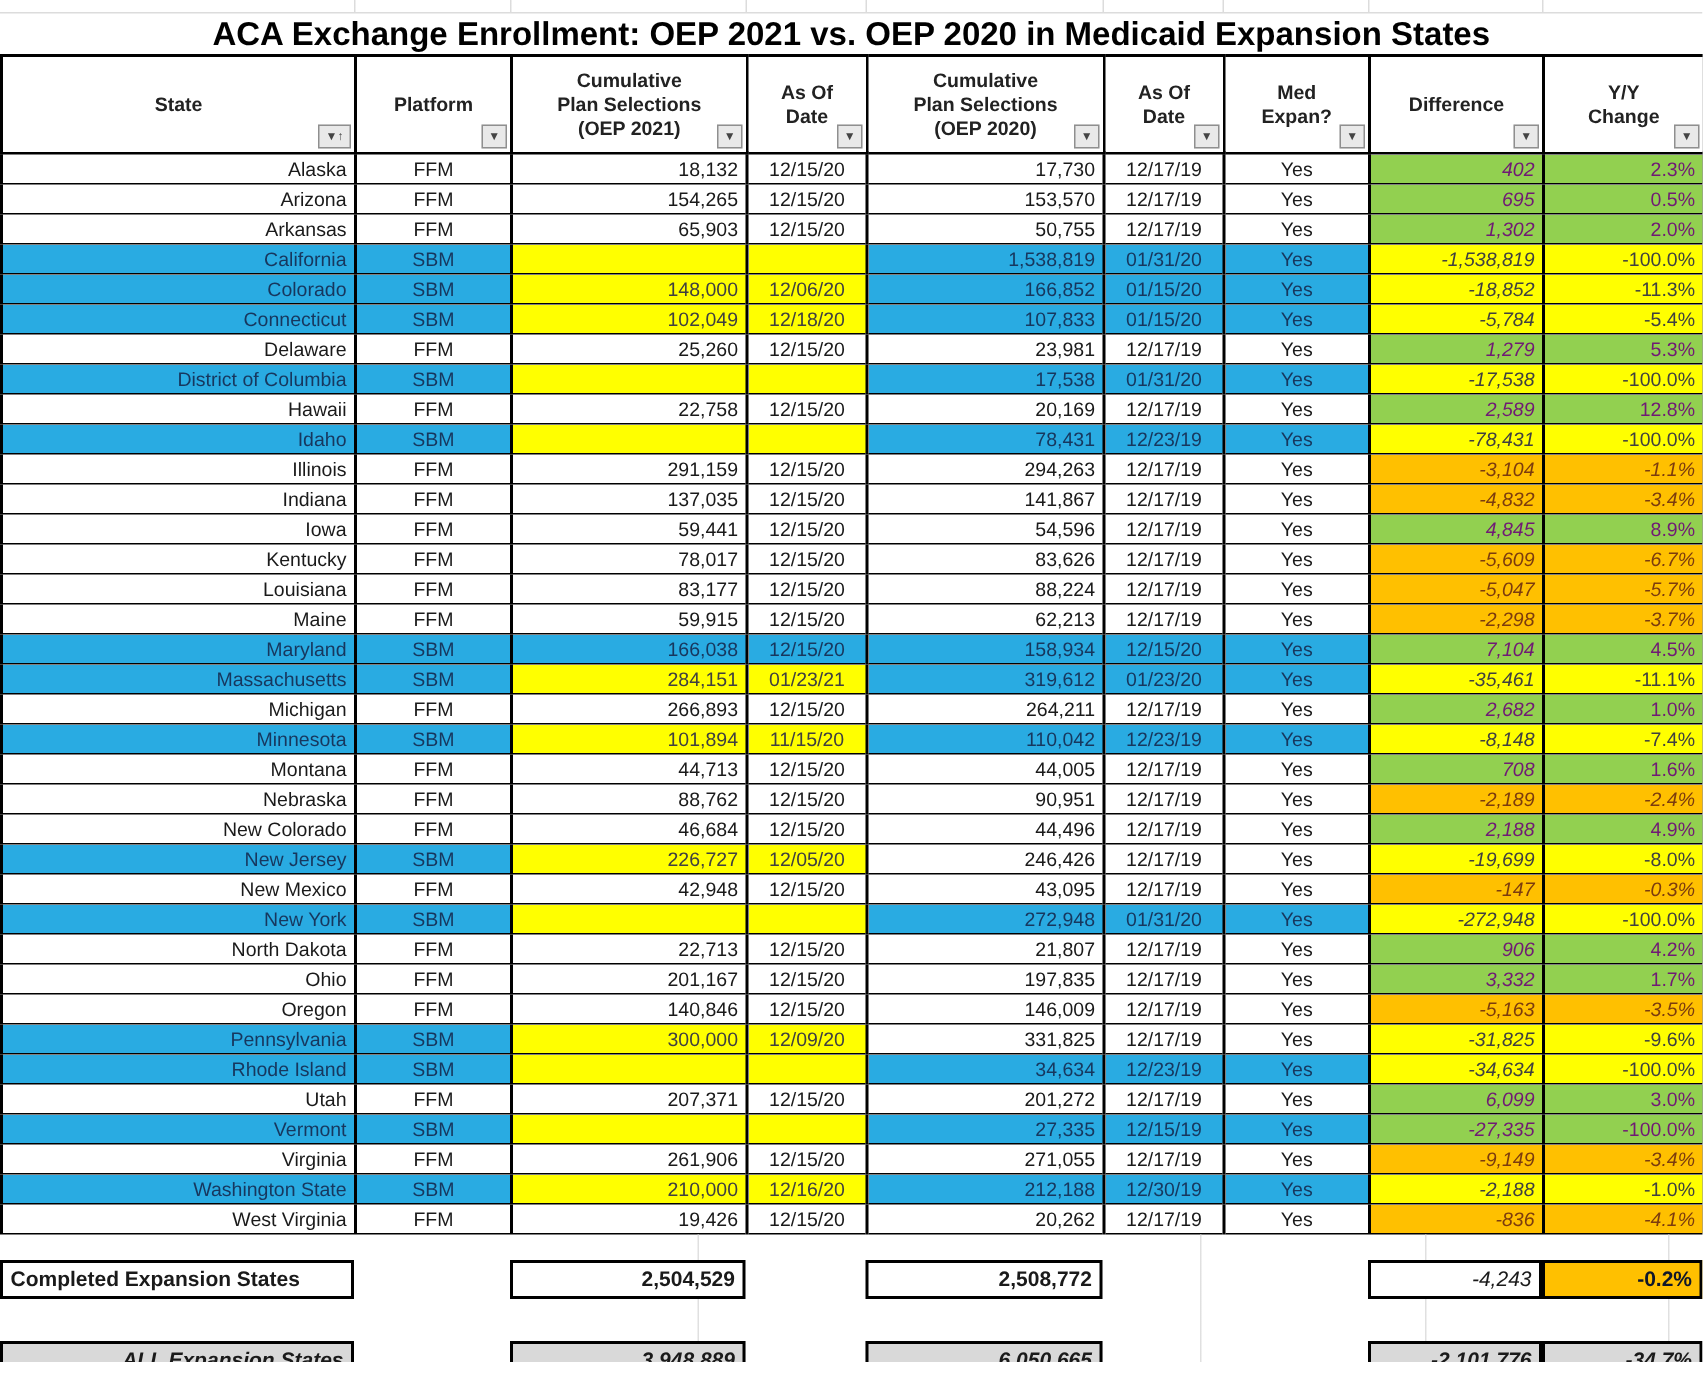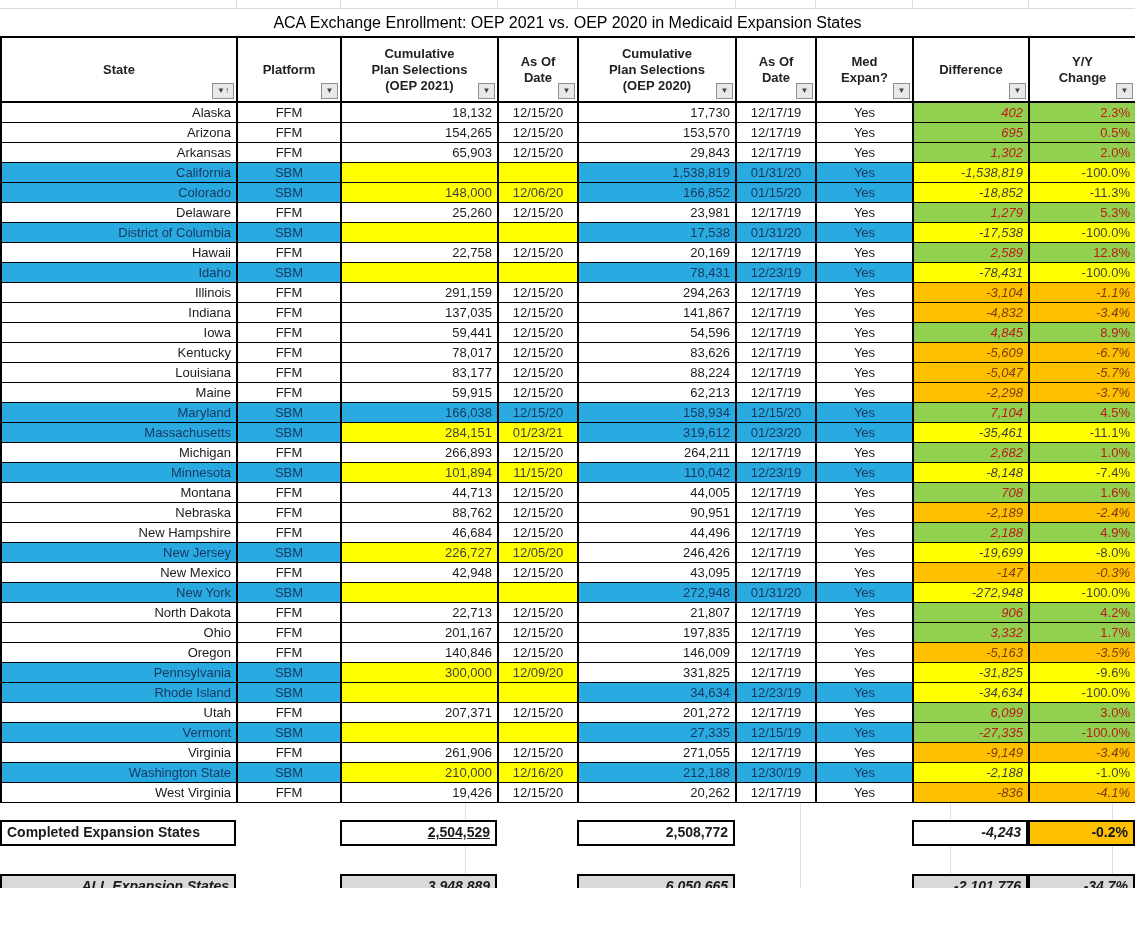--- a/index.html
+++ b/index.html
@@ -2,55 +2,55 @@
 <html style="--blue: #29ABE2; --yellow: #FFFF00; --green: #92D050; --orange: #FFC000; --gray: #D9D9D9;"><head>
 <meta charset="utf-8">
 <style>
   html,body{margin:0;padding:0;background:#fff;}
   body{width:1135px;font-family:"Liberation Sans",sans-serif;color:#1a1a1a;}
   .sheet{width:1135px;position:relative;}
   .top-strip{height:8px;border-bottom:1px solid #dcdcdc;
     background-image:linear-gradient(#dcdcdc,#dcdcdc),linear-gradient(#dcdcdc,#dcdcdc),linear-gradient(#dcdcdc,#dcdcdc),linear-gradient(#dcdcdc,#dcdcdc),linear-gradient(#dcdcdc,#dcdcdc),linear-gradient(#dcdcdc,#dcdcdc),linear-gradient(#dcdcdc,#dcdcdc),linear-gradient(#dcdcdc,#dcdcdc);
     background-size:1px 100%;background-repeat:no-repeat;
     background-position:236px 0,340px 0,497px 0,577px 0,735px 0,815px 0,912px 0,1028px 0;}
-  .title{height:27px;line-height:27px;text-align:center;font-weight:normal;font-size:16px;color:#000;}
+  .title{height:27px;line-height:27px;text-align:center;font-weight:bold;font-size:22px;color:#000;}
   table.main{border-collapse:collapse;table-layout:fixed;width:1135px;}
   table.main th{border:2px solid #000;background:#fff;font-weight:bold;font-size:13px;color:#222;
     position:relative;height:63px;vertical-align:middle;text-align:center;padding:0;}
   table.main th .hlabel{white-space:pre-line;line-height:16px;display:block;}
   .flt{position:absolute;right:2px;bottom:2px;width:15px;height:14px;background:#e9e9e9;border:1px solid #8f8f8f;
     font-size:8px;line-height:13px;text-align:center;color:#444;cursor:pointer;}
   .flt.sorted{width:20px;}
   table.main td{border:1px solid #000;border-left-width:2px;border-right-width:2px;height:19px;
     font-size:13px;padding:0 5px;overflow:hidden;white-space:nowrap;background:#fff;}
   td.st{text-align:right;}
   td.ct,td.dt{text-align:center;}
   td.num{text-align:right;}
   td.diffcell{font-style:italic;}
   .bg-blue{background:var(--blue) !important;color:#17375e;}
   .bg-yellow{background:var(--yellow) !important;color:#404040;}
-  .bg-green{background:var(--green) !important;color:#b91c1c;}
+  .bg-green{background:var(--green) !important;color:#701a75;}
   .bg-orange{background:var(--orange) !important;color:#7c3c0e;font-style:italic;}
   .bg-plain{background:#fff;}
   .gap{position:relative;
     background-image:linear-gradient(#e0e0e0,#e0e0e0),linear-gradient(#e0e0e0,#e0e0e0),linear-gradient(#e0e0e0,#e0e0e0),linear-gradient(#e0e0e0,#e0e0e0);
     background-size:1px 100%;background-repeat:no-repeat;
     background-position:465px 0,800px 0,950px 0,1112px 0;}
   .gap1{height:17px;}
   .gap2{height:16px;}
   .totals-row{display:grid;grid-template-columns:236px 104px 157px 80px 158px 80px 97px 116px 107px;
     height:26px;align-items:stretch;
     background-image:linear-gradient(#e0e0e0,#e0e0e0),linear-gradient(#e0e0e0,#e0e0e0),linear-gradient(#e0e0e0,#e0e0e0),linear-gradient(#e0e0e0,#e0e0e0);
     background-size:1px 100%;background-repeat:no-repeat;
     background-position:465px 0,800px 0,950px 0,1112px 0;}
   .tbox{border:2px solid #000;font-size:14px;line-height:21px;padding:0 5px;box-sizing:border-box;background:#fff;}
   .tbox.lbl{grid-column:1;font-weight:bold;text-align:left;}
-  .tbox.v1{grid-column:3;font-weight:bold;text-align:right;text-decoration:underline;}
+  .tbox.v1{grid-column:3;font-weight:bold;text-align:right;}
   .tbox.v2{grid-column:5;font-weight:bold;text-align:right;}
-  .tbox.vd{grid-column:8;font-weight:bold;font-style:italic;text-align:right;}
+  .tbox.vd{grid-column:8;font-weight:normal;font-style:italic;text-align:right;}
   .tbox.vy{grid-column:9;font-weight:bold;text-align:right;}
   .completed .vy{background:var(--orange);color:#0f172a;}
   .allrow .tbox{background:var(--gray);font-style:italic;margin-top:12px;}
   .allrow .lbl{text-align:right;font-weight:bold;}
   .allrow .v1,.allrow .v2,.allrow .vd,.allrow .vy{font-weight:600;color:#1a1a1a;}
 </style>
 </head>
 <body>
 
 <div class="sheet">
@@ -138,21 +138,21 @@
           <td class="dt bg-plain">12/17/19</td>
           <td class="ct bg-plain">Yes</td>
           <td class="num diffcell bg-green">695</td>
           <td class="num bg-green">0.5%</td>
         </tr>
         <tr>
           <td class="st bg-plain">Arkansas</td>
           <td class="ct bg-plain">FFM</td>
           <td class="num bg-plain">65,903</td>
           <td class="dt bg-plain">12/15/20</td>
-          <td class="num bg-plain">29,843</td>
+          <td class="num bg-plain">50,755</td>
           <td class="dt bg-plain">12/17/19</td>
           <td class="ct bg-plain">Yes</td>
           <td class="num diffcell bg-green">1,302</td>
           <td class="num bg-green">2.0%</td>
         </tr>
         <tr>
           <td class="st bg-blue">California</td>
           <td class="ct bg-blue">SBM</td>
           <td class="num bg-yellow"></td>
           <td class="dt bg-yellow"></td>
@@ -167,20 +167,31 @@
           <td class="ct bg-blue">SBM</td>
           <td class="num bg-yellow">148,000</td>
           <td class="dt bg-yellow">12/06/20</td>
           <td class="num bg-blue">166,852</td>
           <td class="dt bg-blue">01/15/20</td>
           <td class="ct bg-blue">Yes</td>
           <td class="num diffcell bg-yellow">-18,852</td>
           <td class="num bg-yellow">-11.3%</td>
         </tr>
         <tr>
+          <td class="st bg-blue">Connecticut</td>
+          <td class="ct bg-blue">SBM</td>
+          <td class="num bg-yellow">102,049</td>
+          <td class="dt bg-yellow">12/18/20</td>
+          <td class="num bg-blue">107,833</td>
+          <td class="dt bg-blue">01/15/20</td>
+          <td class="ct bg-blue">Yes</td>
+          <td class="num diffcell bg-yellow">-5,784</td>
+          <td class="num bg-yellow">-5.4%</td>
+        </tr>
+        <tr>
           <td class="st bg-plain">Delaware</td>
           <td class="ct bg-plain">FFM</td>
           <td class="num bg-plain">25,260</td>
           <td class="dt bg-plain">12/15/20</td>
           <td class="num bg-plain">23,981</td>
           <td class="dt bg-plain">12/17/19</td>
           <td class="ct bg-plain">Yes</td>
           <td class="num diffcell bg-green">1,279</td>
           <td class="num bg-green">5.3%</td>
         </tr>
@@ -343,21 +354,21 @@
           <td class="ct bg-plain">FFM</td>
           <td class="num bg-plain">88,762</td>
           <td class="dt bg-plain">12/15/20</td>
           <td class="num bg-plain">90,951</td>
           <td class="dt bg-plain">12/17/19</td>
           <td class="ct bg-plain">Yes</td>
           <td class="num diffcell bg-orange">-2,189</td>
           <td class="num bg-orange">-2.4%</td>
         </tr>
         <tr>
-          <td class="st bg-plain">New Hampshire</td>
+          <td class="st bg-plain">New Colorado</td>
           <td class="ct bg-plain">FFM</td>
           <td class="num bg-plain">46,684</td>
           <td class="dt bg-plain">12/15/20</td>
           <td class="num bg-plain">44,496</td>
           <td class="dt bg-plain">12/17/19</td>
           <td class="ct bg-plain">Yes</td>
           <td class="num diffcell bg-green">2,188</td>
           <td class="num bg-green">4.9%</td>
         </tr>
         <tr>

